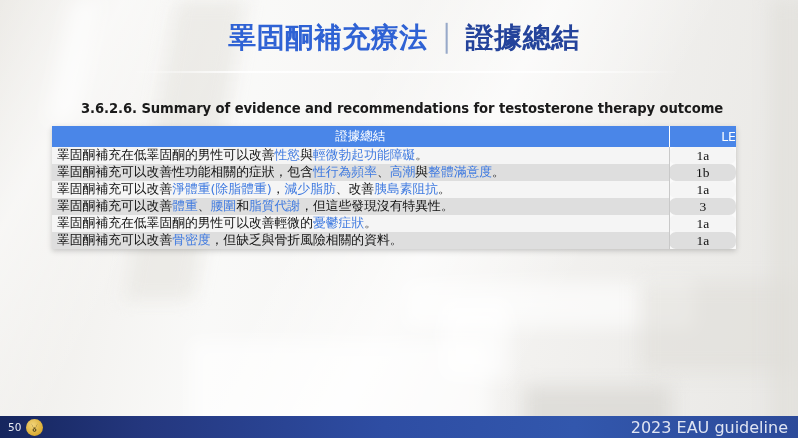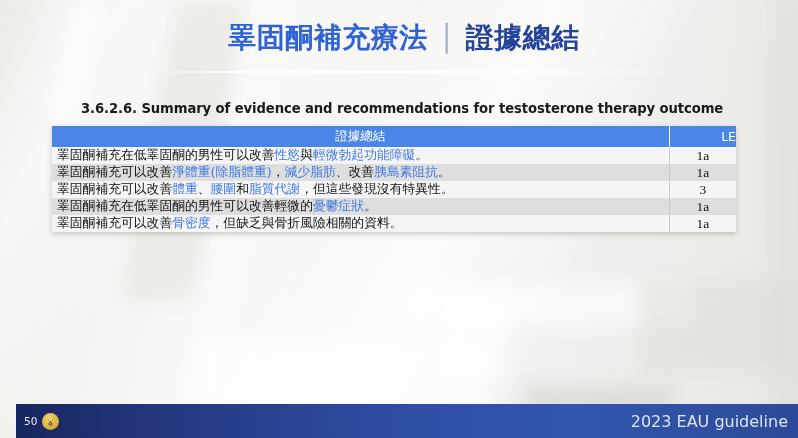--- a/index.html
+++ b/index.html
@@ -133,31 +133,32 @@
     height: 16px;
     padding: 0 5px;
     border-right: 1px solid #c9c9c9;
     white-space: nowrap;
   }
   table.evidence td:last-child {
     border-right: none;
     text-align: center;
     font-family: "Liberation Serif", "DejaVu Serif", serif;
     font-size: 13.5px;
+    border-radius: 7px;
   }
   table.evidence tbody tr:nth-child(odd)  td { background: #f5f5f5; }
   table.evidence tbody tr:nth-child(even) td { background: #dedede; }
 
   .hl { color: #3f7ae0; }
 
   
   .footer {
     position: absolute;
-    left: 16px; right: 0; bottom: 0;
-    height: 34px;
+    left: 0; right: 0; bottom: 0;
+    height: 22px;
     background: linear-gradient(to right,
         #16265e 0%, #24377e 18%, #2e4da3 48%, #3257ad 72%, #2c4a99 100%);
     display: flex;
     align-items: center;
     padding: 0 10px 0 8px;
   }
   .page-num {
     color: #e8eaf2;
     font-family: "DejaVu Sans", "Liberation Sans", sans-serif;
     font-size: 10.5px;
@@ -214,20 +215,24 @@
       <thead>
         <tr>
           <th>證據總結</th>
           <th class="col-le">LE</th>
         </tr>
       </thead>
       <tbody id="table-body">
           <tr>
             <td><span>睪固酮補充在低睪固酮的男性可以改善</span><span class="hl">性慾</span><span>與</span><span class="hl">輕微勃起功能障礙</span><span>。</span></td>
             <td>1a</td>
+          </tr>
+          <tr>
+            <td><span>睪固酮補充可以改善性功能相關的症狀，包含</span><span class="hl">性行為頻率</span><span>、</span><span class="hl">高潮</span><span>與</span><span class="hl">整體滿意度</span><span>。</span></td>
+            <td>1b</td>
           </tr>
           <tr>
             <td><span>睪固酮補充可以改善</span><span class="hl">淨體重(除脂體重)</span><span>，</span><span class="hl">減少脂肪</span><span>、改善</span><span class="hl">胰島素阻抗</span><span>。</span></td>
             <td>1a</td>
           </tr>
           <tr>
             <td><span>睪固酮補充可以改善</span><span class="hl">體重</span><span>、</span><span class="hl">腰圍</span><span>和</span><span class="hl">脂質代謝</span><span>，但這些發現沒有特異性。</span></td>
             <td>3</td>
           </tr>
           <tr>

